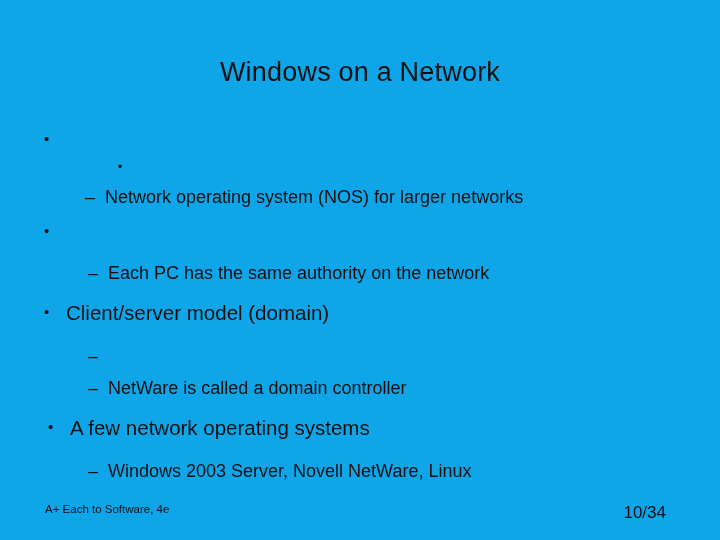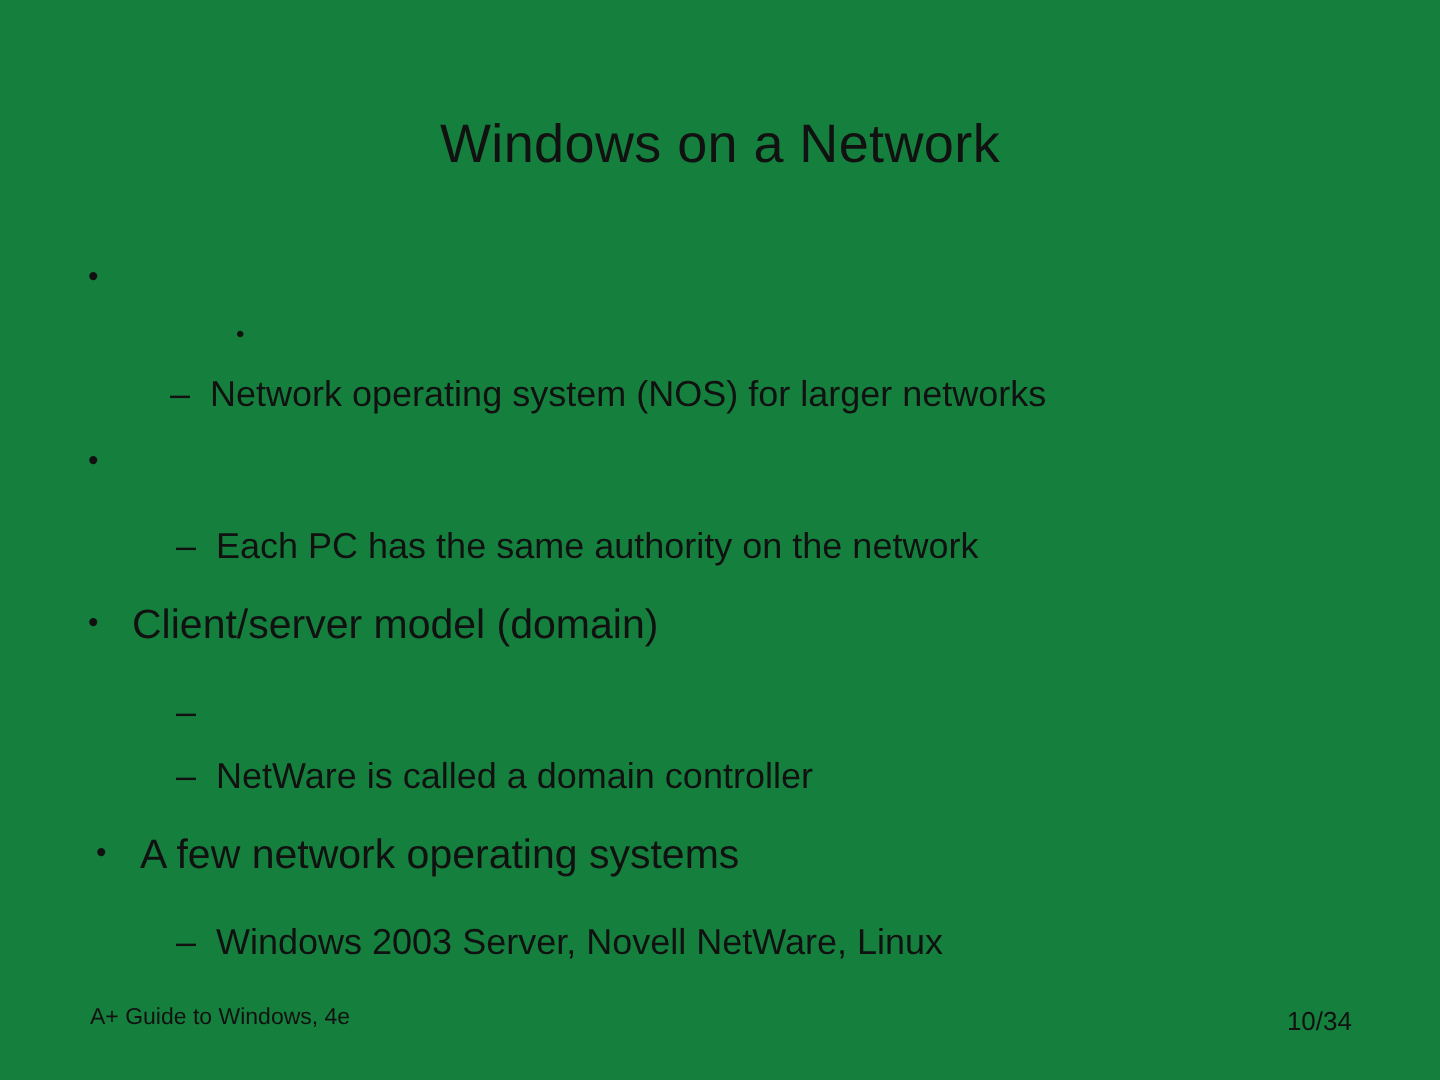--- a/index.html
+++ b/index.html
@@ -11,21 +11,21 @@
     height: 540px;
     background: #ffffff;
     font-family: "Liberation Sans", sans-serif;
     color: #111111;
     overflow: hidden;
   }
   .slide {
     position: relative;
     width: 720px;
     height: 540px;
-    background: #15803d;
+    background: #0ea5e9;
     box-sizing: border-box;
   }
 
   
   .slide-title {
     position: absolute;
     top: 58px;
     left: 0;
     width: 720px;
     text-align: center;
@@ -119,23 +119,23 @@
   .footer-left {
     position: absolute;
     left: 45px;
     top: 0;
     font-size: 11.5px;
     color: #111111;
     white-space: nowrap;
   }
   .footer-right {
     position: absolute;
-    right: 44px;
+    right: 54px;
     top: 0;
-    font-size: 13px;
+    font-size: 17px;
     color: #111111;
     white-space: nowrap;
   }
 </style>
 </head>
 <body>
 
 <div class="slide">
 
   <div class="slide-title">Windows on a Network</div>
@@ -202,17 +202,17 @@
     <div class="gap-lg"></div>
 
     <div class="line lvl-dash deep">
       <span class="marker">–</span>
       <span class="text">Windows 2003 Server, Novell NetWare, Linux</span>
     </div>
 
   </div>
 
   <div class="footer">
-    <div class="footer-left">A+ Guide to Windows, 4e</div>
+    <div class="footer-left">A+ Each to Software, 4e</div>
     <div class="footer-right">10/34</div>
   </div>
 
 </div>
 
 </body></html>

